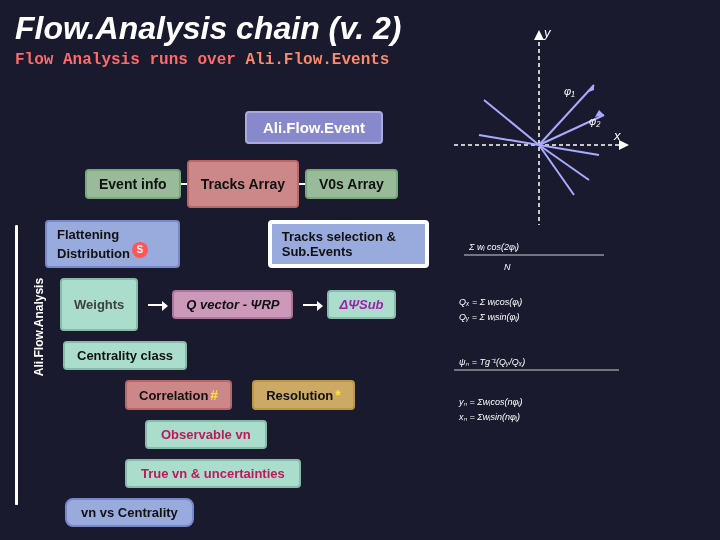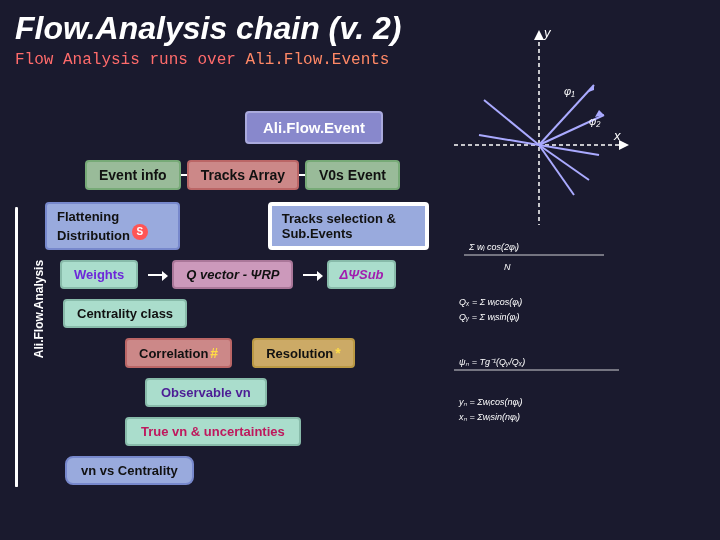--- a/index.html
+++ b/index.html
@@ -43,21 +43,21 @@
     }
 
     .subtitle {
       color: white;
       font-size: 16px;
       margin-bottom: 18px;
       font-family: 'Courier New', monospace;
     }
 
     .subtitle span {
-      font-weight: normal;
+      font-weight: bold;
       color: #ff6b6b;
     }
 
     
     .aliflow-event-box {
       background: #8888cc;
       border: 2px solid #aaaadd;
       border-radius: 4px;
       padding: 6px 16px;
       display: inline-block;
@@ -84,41 +84,41 @@
     <div style="margin-left: 110px; margin-bottom: 6px; display: inline-block;">
       <div class="aliflow-event-box">Ali.Flow.Event</div>
     </div>
     
     <br>
 
     
     <div style="display:flex; align-items:center; margin-left:70px; margin-bottom:12px; gap:0;">
       <div style="background:#99bb99; border:2px solid #77aa77; border-radius:4px; padding:5px 12px; color:#111; font-size:14px; font-weight:bold;">Event info</div>
       <div style="width:6px; height:2px; background:white;"></div>
-      <div style="background:#cc8888; border:2px solid #bb6666; border-radius:4px; padding:5px 12px; color:#111; font-size:14px; font-weight:bold;">Tracks Array</div>
+      <div style="background:#cc8888; border:2px solid #bb6666; border-radius:4px; padding:14px 12px; color:#111; font-size:14px; font-weight:bold;">Tracks Array</div>
       <div style="width:6px; height:2px; background:white;"></div>
-      <div style="background:#99bb99; border:2px solid #77aa77; border-radius:4px; padding:5px 12px; color:#111; font-size:14px; font-weight:bold;">V0s Event</div>
+      <div style="background:#99bb99; border:2px solid #77aa77; border-radius:4px; padding:5px 12px; color:#111; font-size:14px; font-weight:bold;">V0s Array</div>
     </div>
 
     <div style="position:relative;">
 
       <div style="position:absolute; left:0px; top:5px; width:3px; height:280px; border-left:3px solid white; border-top:3px solid white; border-bottom:3px solid white; border-radius:2px;"></div>
       <div style="position:absolute; left:-25px; top:100px; transform:rotate(-90deg); color:white; font-size:12px; font-weight:bold; white-space:nowrap;">Ali.Flow.Analysis</div>
 
       <div style="margin-left:30px;">
 
         <div style="display:flex; align-items:center; margin-bottom:10px; gap:88px;">
           <div style="background:#99aadd; border:2px solid #7788cc; border-radius:4px; padding:5px 10px; color:#111; font-size:13px; font-weight:bold;">
             <span>Flattening Distribution</span><span style="display:inline-block; background:#ff5555; color:white; border-radius:50%; width:16px; height:16px; font-size:10px; text-align:center; line-height:16px; margin-left:2px; vertical-align:super;">S</span>
           </div>
           <div style="background:#99aadd; border:4px solid #ffffff; border-radius:4px; padding:5px 10px; color:#111; font-size:13px; font-weight:bold;">Tracks selection &amp; Sub.Events</div>
         </div>
 
         <div style="display:flex; align-items:center; margin-bottom:10px; gap:10px; margin-left:15px;">
-          <div style="background:#aaddcc; border:2px solid #88bbaa; border-radius:4px; padding:5px 12px; color:#6d28d9; font-size:13px; font-weight:bold;">Weights</div>
+          <div style="background:#aaddcc; border:2px solid #88bbaa; border-radius:4px; padding:17px 12px; color:#404040; font-size:13px; font-weight:bold;">Weights</div>
           <div style="width:14px; height:0; border-top:2px solid white; position:relative;">
             <span style="position:absolute; right:-6px; top:-5px; width:0; height:0; border-left:6px solid white; border-top:5px solid transparent; border-bottom:5px solid transparent;"></span>
           </div>
           <div style="background:#cc99bb; border:2px solid #aa7799; border-radius:4px; padding:5px 12px; color:#111; font-size:13px; font-weight:bold; font-style:italic;">
             <span>Q vector - ΨRP</span>
           </div>
           <div style="width:14px; height:0; border-top:2px solid white; position:relative;">
             <span style="position:absolute; right:-6px; top:-5px; width:0; height:0; border-left:6px solid white; border-top:5px solid transparent; border-bottom:5px solid transparent;"></span>
           </div>
           <div style="background:#aaddcc; border:2px solid #88bbaa; border-radius:4px; padding:5px 10px; color:#a21caf; font-size:13px; font-weight:bold; font-style:italic;">
@@ -133,21 +133,21 @@
         <div style="display:flex; align-items:center; margin-bottom:10px; gap:20px; margin-left:80px;">
           <div style="background:#cc8888; border:2px solid #bb6666; border-radius:4px; padding:5px 12px; color:#111; font-size:13px; font-weight:bold;">
             <span>Correlation</span><span style="color:#ffdd44; font-size:14px; font-weight:bold; margin-left:2px;">#</span>
           </div>
           <div style="background:#ccaa66; border:2px solid #bb9944; border-radius:4px; padding:5px 12px; color:#111; font-size:13px; font-weight:bold;">
             <span>Resolution</span><span style="color:#ffdd44; font-size:14px; font-weight:bold; margin-left:2px;">*</span>
           </div>
         </div>
 
         <div style="margin-bottom:10px; margin-left:100px;">
-          <div style="display:inline-block; background:#aaddcc; border:2px solid #88bbaa; border-radius:4px; padding:5px 14px; color:#4c1d95; font-size:13px; font-weight:bold;">
+          <div style="display:inline-block; background:#aaddcc; border:2px solid #88bbaa; border-radius:4px; padding:5px 14px; color:#be185d; font-size:13px; font-weight:bold;">
             <span>Observable vn</span>
           </div>
         </div>
 
         <div style="margin-bottom:10px; margin-left:80px;">
           <div style="display:inline-block; background:#aaddcc; border:2px solid #88bbaa; border-radius:4px; padding:5px 14px; color:#be185d; font-size:13px; font-weight:bold;">
             <span>True vn &amp; uncertainties</span>
           </div>
         </div>
 

